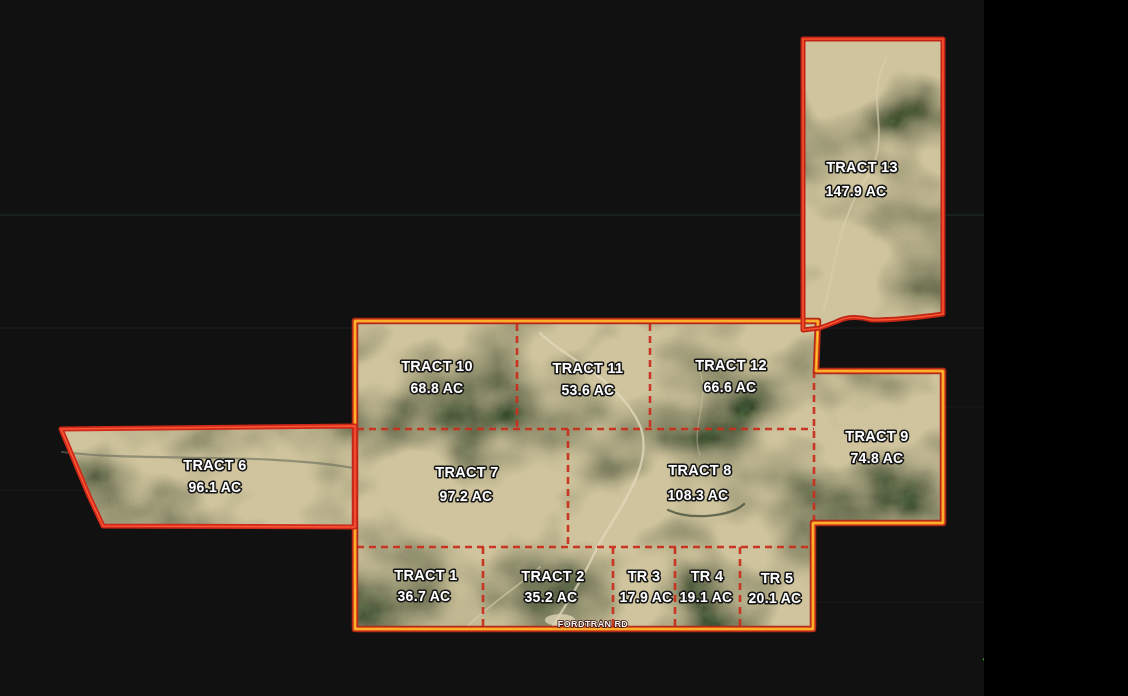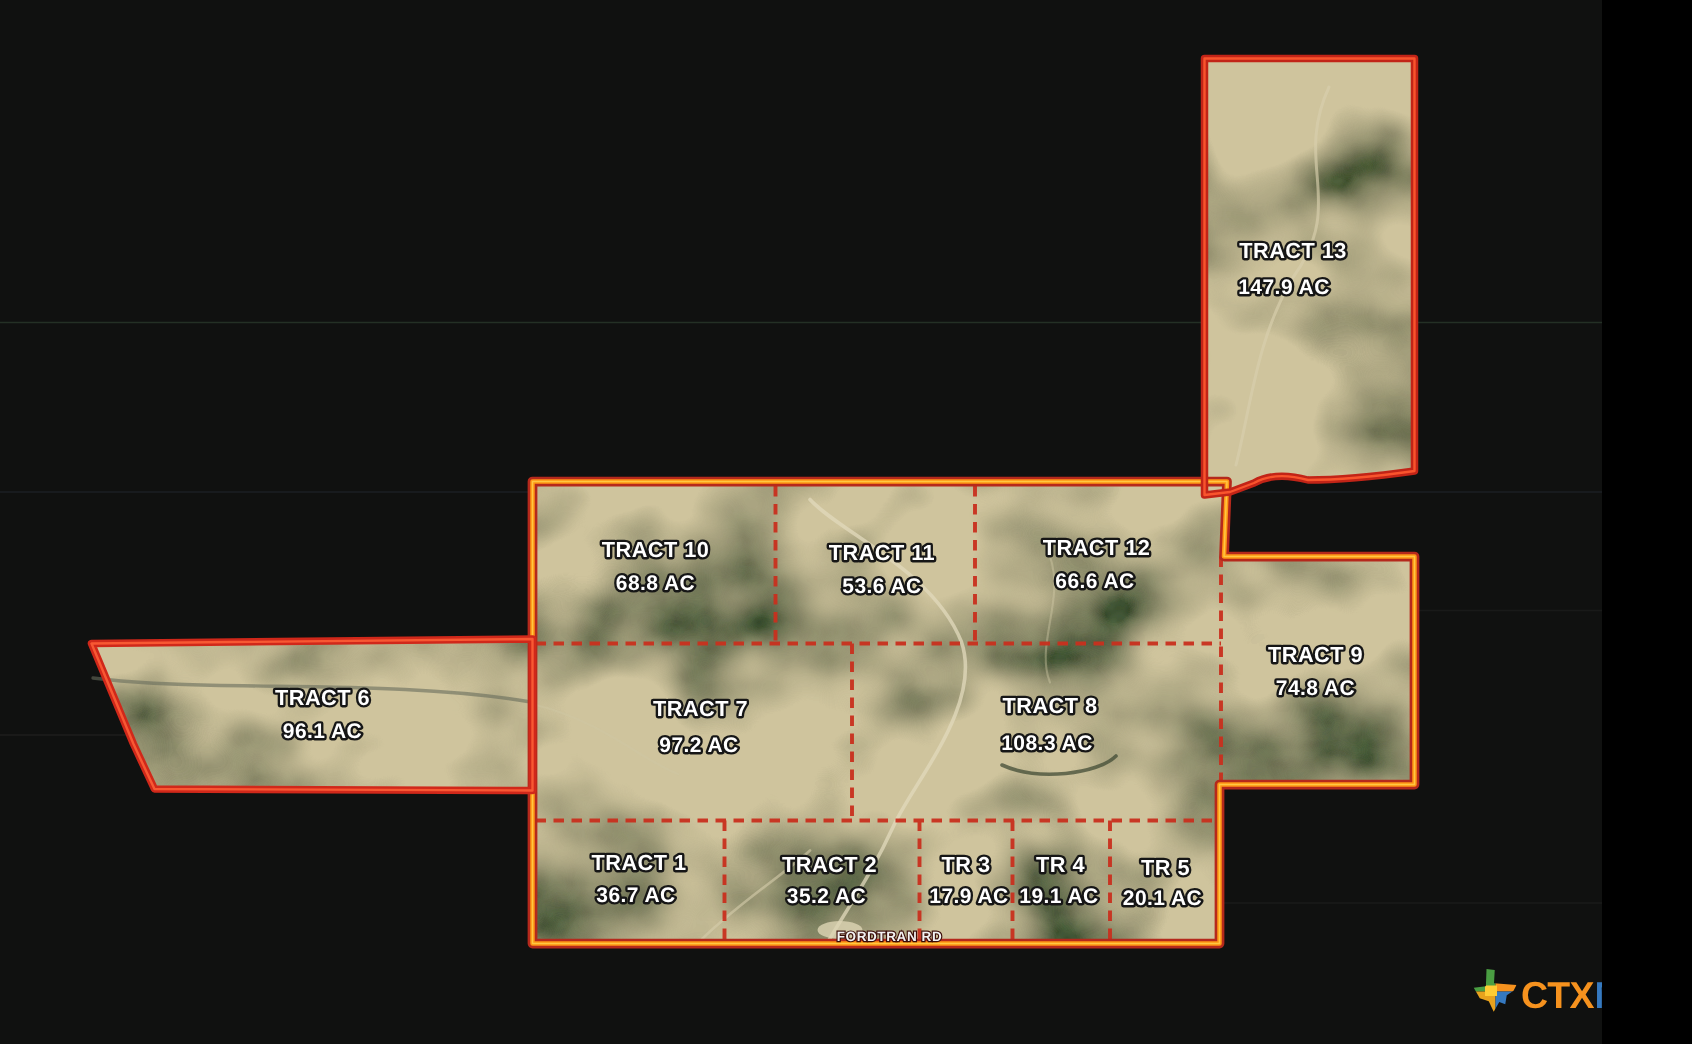--- a/index.html
+++ b/index.html
@@ -1,18 +1,18 @@
 <!DOCTYPE html>
 <html><head>
 <meta charset="utf-8">
 <style>
   html,body{margin:0;padding:0;background:#000;}
   .stage{
     position:relative;
-    width:1068px;height:696px;
+    width:984px;height:696px;
     background:#101110;
     overflow:hidden;
     font-family:"Liberation Sans", sans-serif;
   }
   svg{display:block;}
   text{font-family:"Liberation Sans", sans-serif;}
   .tract-name, .tract-ac{
     fill:#ffffff;
     stroke:#161616;
     stroke-width:3.2px;

